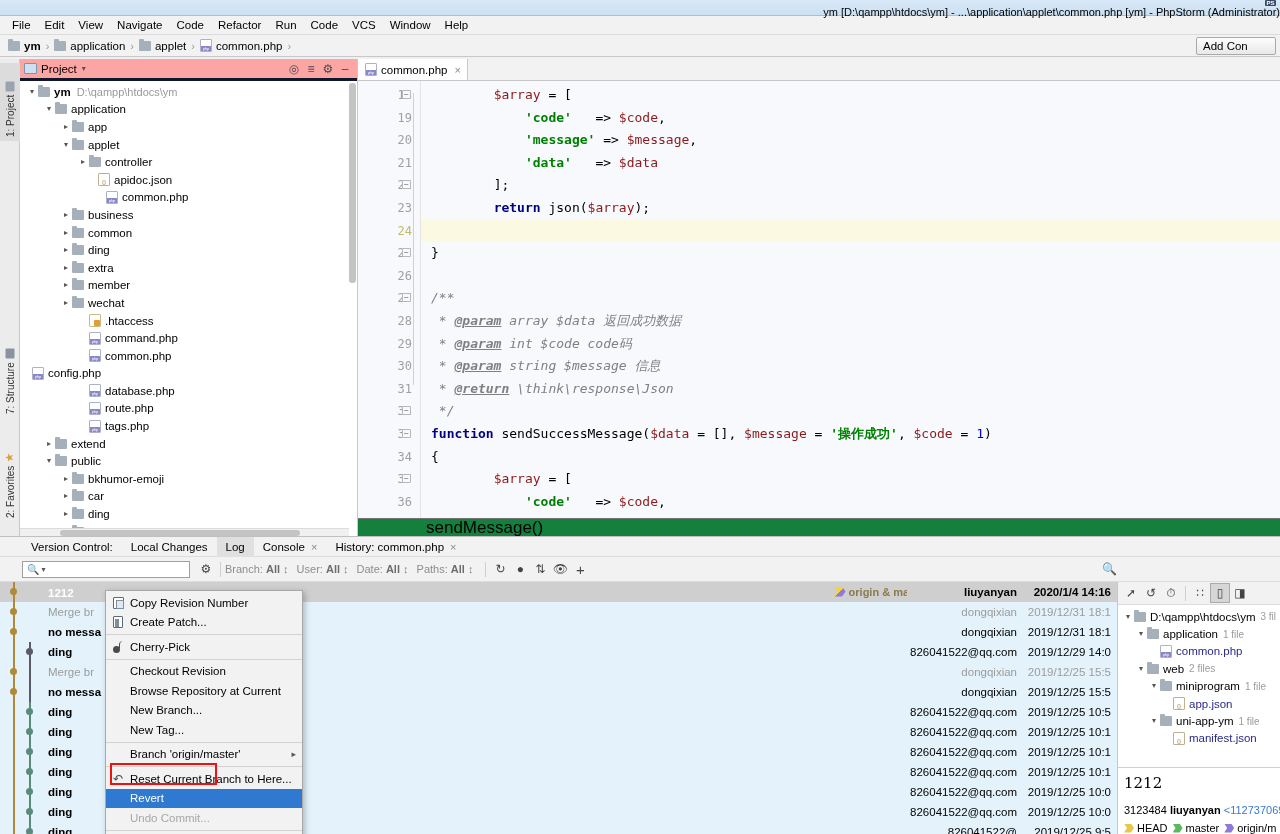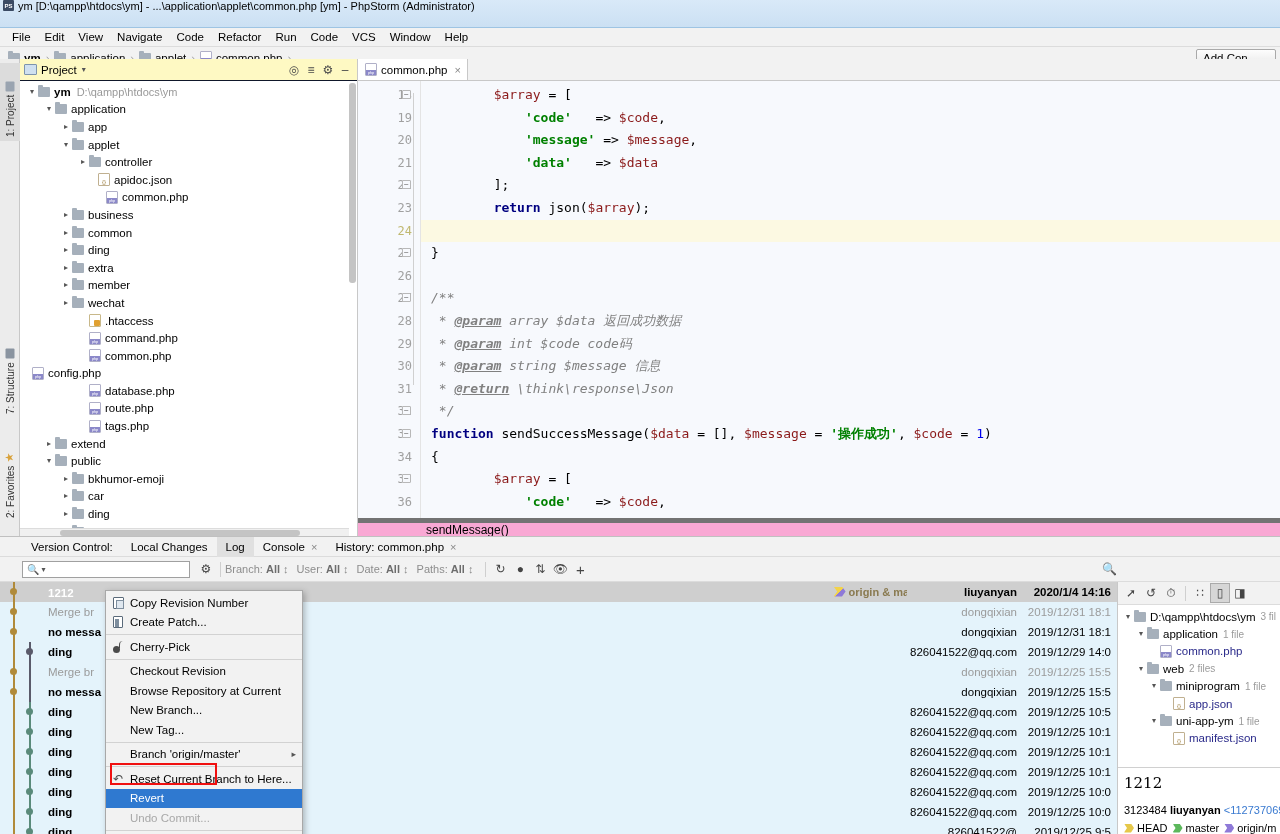--- a/index.html
+++ b/index.html
@@ -9,26 +9,27 @@
     overflow: hidden;
     font-family: "Liberation Sans", sans-serif;
     font-size: 11px;
     color: #000;
     background: #f0f0f0;
   }
   .app { position: relative; width: 1280px; height: 834px; }
 
   
   .titlebar {
-    height: 28px;
+    height: 16px;
     background: linear-gradient(#d9e9f8, #cbe0f3);
     border-bottom: 1px solid #9ec4e3;
-    display: flex; align-items: flex-start;
+    display: flex; align-items: flex-end;
     padding-left: 3px;
     font-size: 11px;
+    flex-direction: column;
   }
   .titlebar .app-ico {
     width: 11px; height: 11px; margin-right: 4px;
     background: #3a4a63; color: #fff; font-size: 6px;
     display: flex; align-items: center; justify-content: center;
     border-radius: 1px; font-weight: bold;
   }
   .titlebar .t-text { white-space: nowrap; }
 
   
@@ -119,21 +120,21 @@
     transform: rotate(90deg); color: #d8a13a; font-size: 11px; margin-top: 3px;
   }
 
   
   .project {
     width: 338px; flex: 0 0 338px; background: #fff;
     border-right: 1px solid #c8c8c8; display: flex; flex-direction: column;
     position: relative;
   }
   .panel-head {
-    height: 22px; background: #fef9c3; border-bottom: 1px solid #0f172a;
+    height: 22px; background: #fca5a5; border-bottom: 3px solid #0f172a;
     display: flex; align-items: center; padding: 0 4px;
   }
   .panel-head .ptitle { font-size: 11.5px; margin-left: 4px; }
   .panel-head .pchev { margin-left: 5px; color: #555; font-size: 8px; }
   .panel-head .spacer { flex: 1; }
   .panel-head .hico {
     width: 16px; height: 16px; display: flex; align-items: center;
     justify-content: center; color: #4a4a4a; font-size: 12px; margin-left: 1px;
   }
   .pan-ico-box {
@@ -209,22 +210,22 @@
   .cline.cur { background: #fcf9e2; }
   .k { color: #000080; font-weight: bold; }
   .s { color: #008000; font-weight: bold; }
   .v { color: #8b1a1a; }
   .n { color: #0000ee; }
   .cm { color: #808080; font-style: italic; }
   .tag { color: #808080; font-style: italic; font-weight: bold; text-decoration: underline; }
   .p { color: #000; }
   .fn { color: #000; }
   .status-crumb {
-    height: 18px; background: #f9a8d4; border-top: 5px solid #737373;
-    display: flex; align-items: center; padding-left: 68px; font-size: 12px;
+    height: 18px; background: #15803d; border-top: 1px solid #737373;
+    display: flex; align-items: center; padding-left: 68px; font-size: 17px;
     font-family: "Liberation Sans", sans-serif;
   }
 
   
   .vcs {
     position: absolute; top: 536px; left: 0; right: 0; bottom: 0;
     background: #f2f2f2; border-top: 1px solid #c0c0c0;
     display: flex; flex-direction: column;
   }
   .vcs-tabs {

